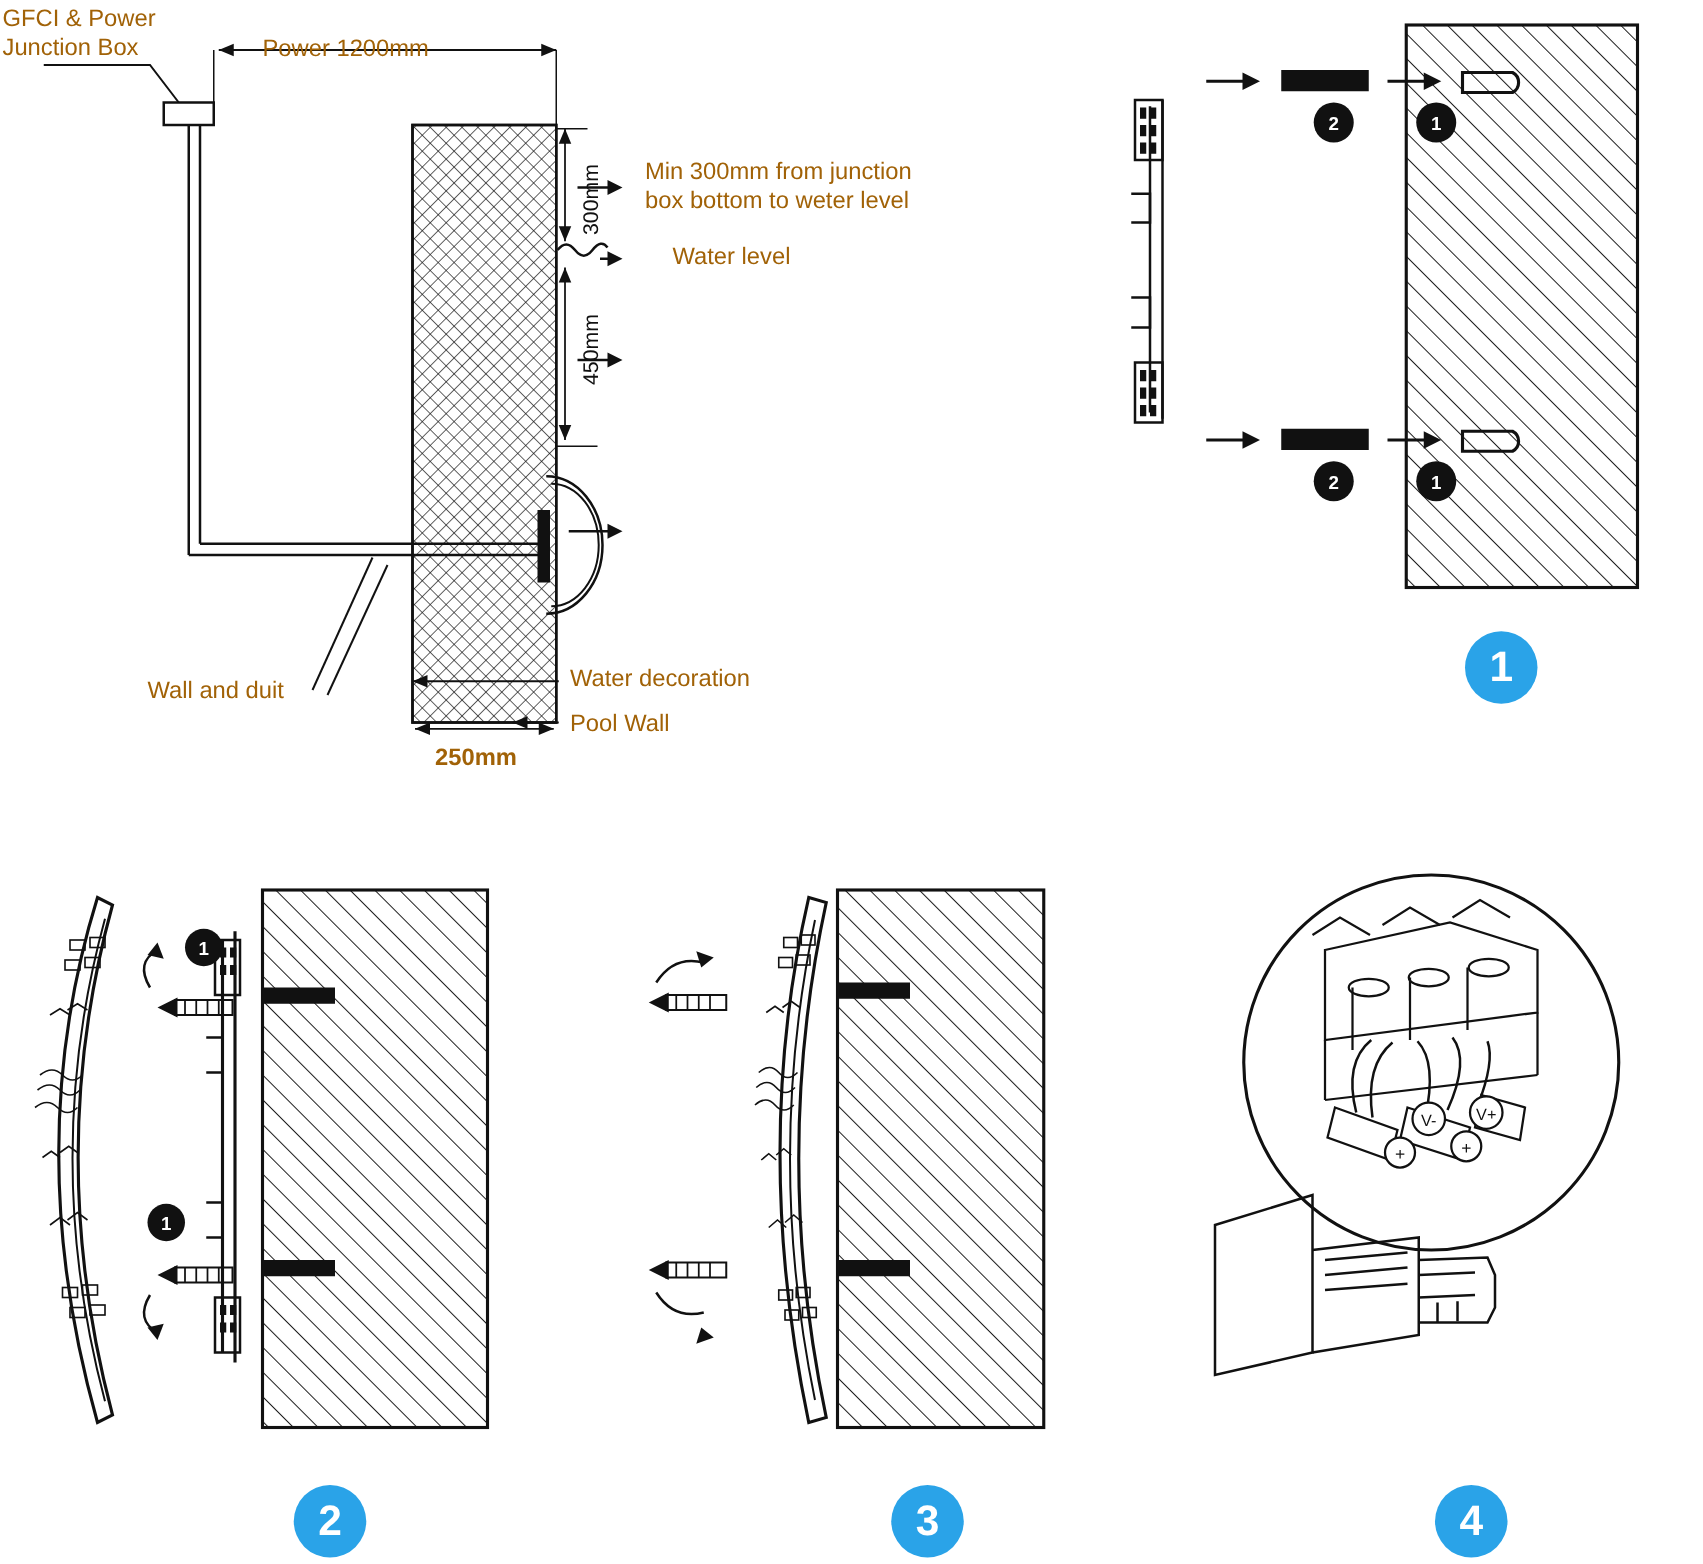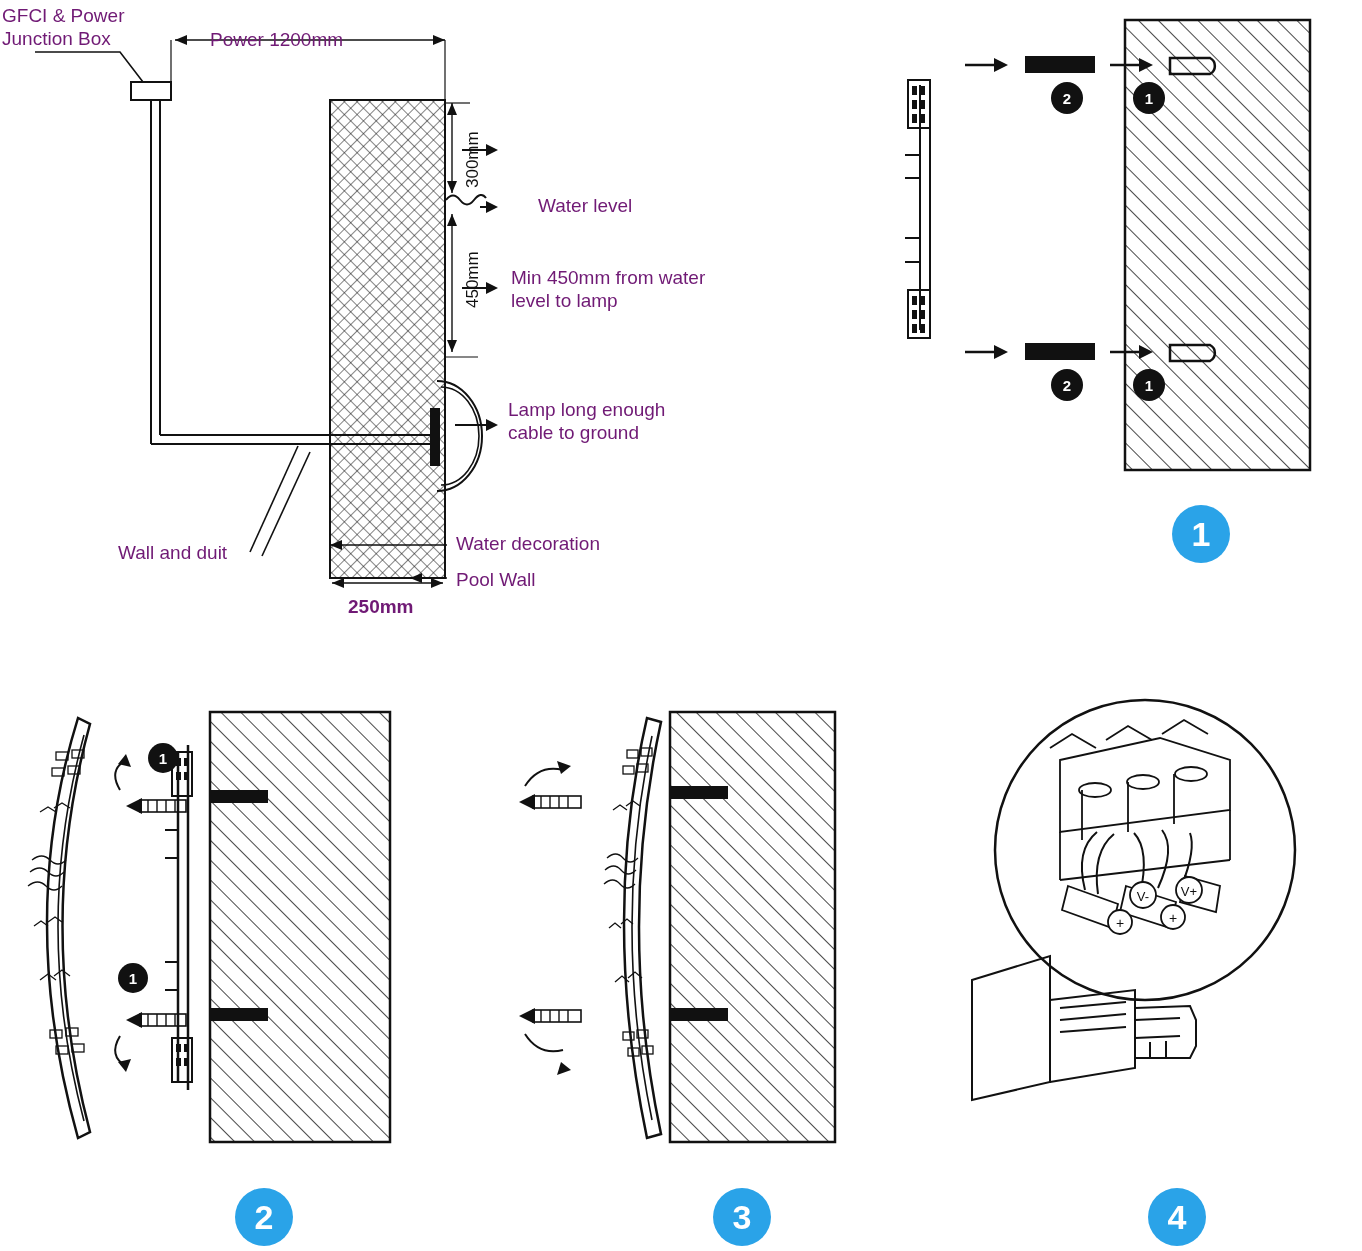--- a/index.html
+++ b/index.html
@@ -15,21 +15,21 @@
     color: #111;
     overflow: hidden;
   }
   .panel {
     position: absolute;
   }
   .label {
     position: absolute;
     font-size: 19px;
     line-height: 1.22;
-    color: #701a75;
+    color: #a16207;
     white-space: pre-line;
     font-family: "Liberation Sans", sans-serif;
   }
   .vtext {
     position: absolute;
     font-size: 17px;
     transform: rotate(-90deg);
     transform-origin: left top;
     white-space: nowrap;
   }
@@ -142,25 +142,23 @@
     <path class="blk" d="M443 583 l-12 -5 l0 10 z"></path>
   </svg>
 
   <div class="label" style="left:2px;top:4px;">GFCI &amp; Power
 Junction Box</div>
   <div class="label" style="left:210px;top:28px;">Power 1200mm</div>
 
   <div class="vtext" style="left:463px;top:188px;">300mm</div>
   <div class="vtext" style="left:463px;top:308px;">450mm</div>
 
+  <div class="label" style="left:516px;top:126px;">Min 300mm from junction
+box bottom to weter level</div>
   <div class="label" style="left:506px;top:194px;margin-left:32px;">Water level</div>
-  <div class="label" style="left:511px;top:266px;">Min 450mm from water
-level to lamp</div>
-  <div class="label" style="left:508px;top:398px;">Lamp long enough
-cable to ground</div>
 
   <div class="label" style="left:118px;top:541px;">Wall and duit</div>
   <div class="label" style="left:456px;top:532px;">Water decoration</div>
   <div class="label" style="left:456px;top:568px;text-align:center;">Pool Wall</div>
   <div class="label" style="left:348px;top:595px;font-weight:bold;">250mm</div>
 </div>
 
 <div class="panel" style="left:860px;top:0;width:500px;height:640px;">
   <svg width="500" height="600" viewBox="0 0 500 600">
     <defs>

